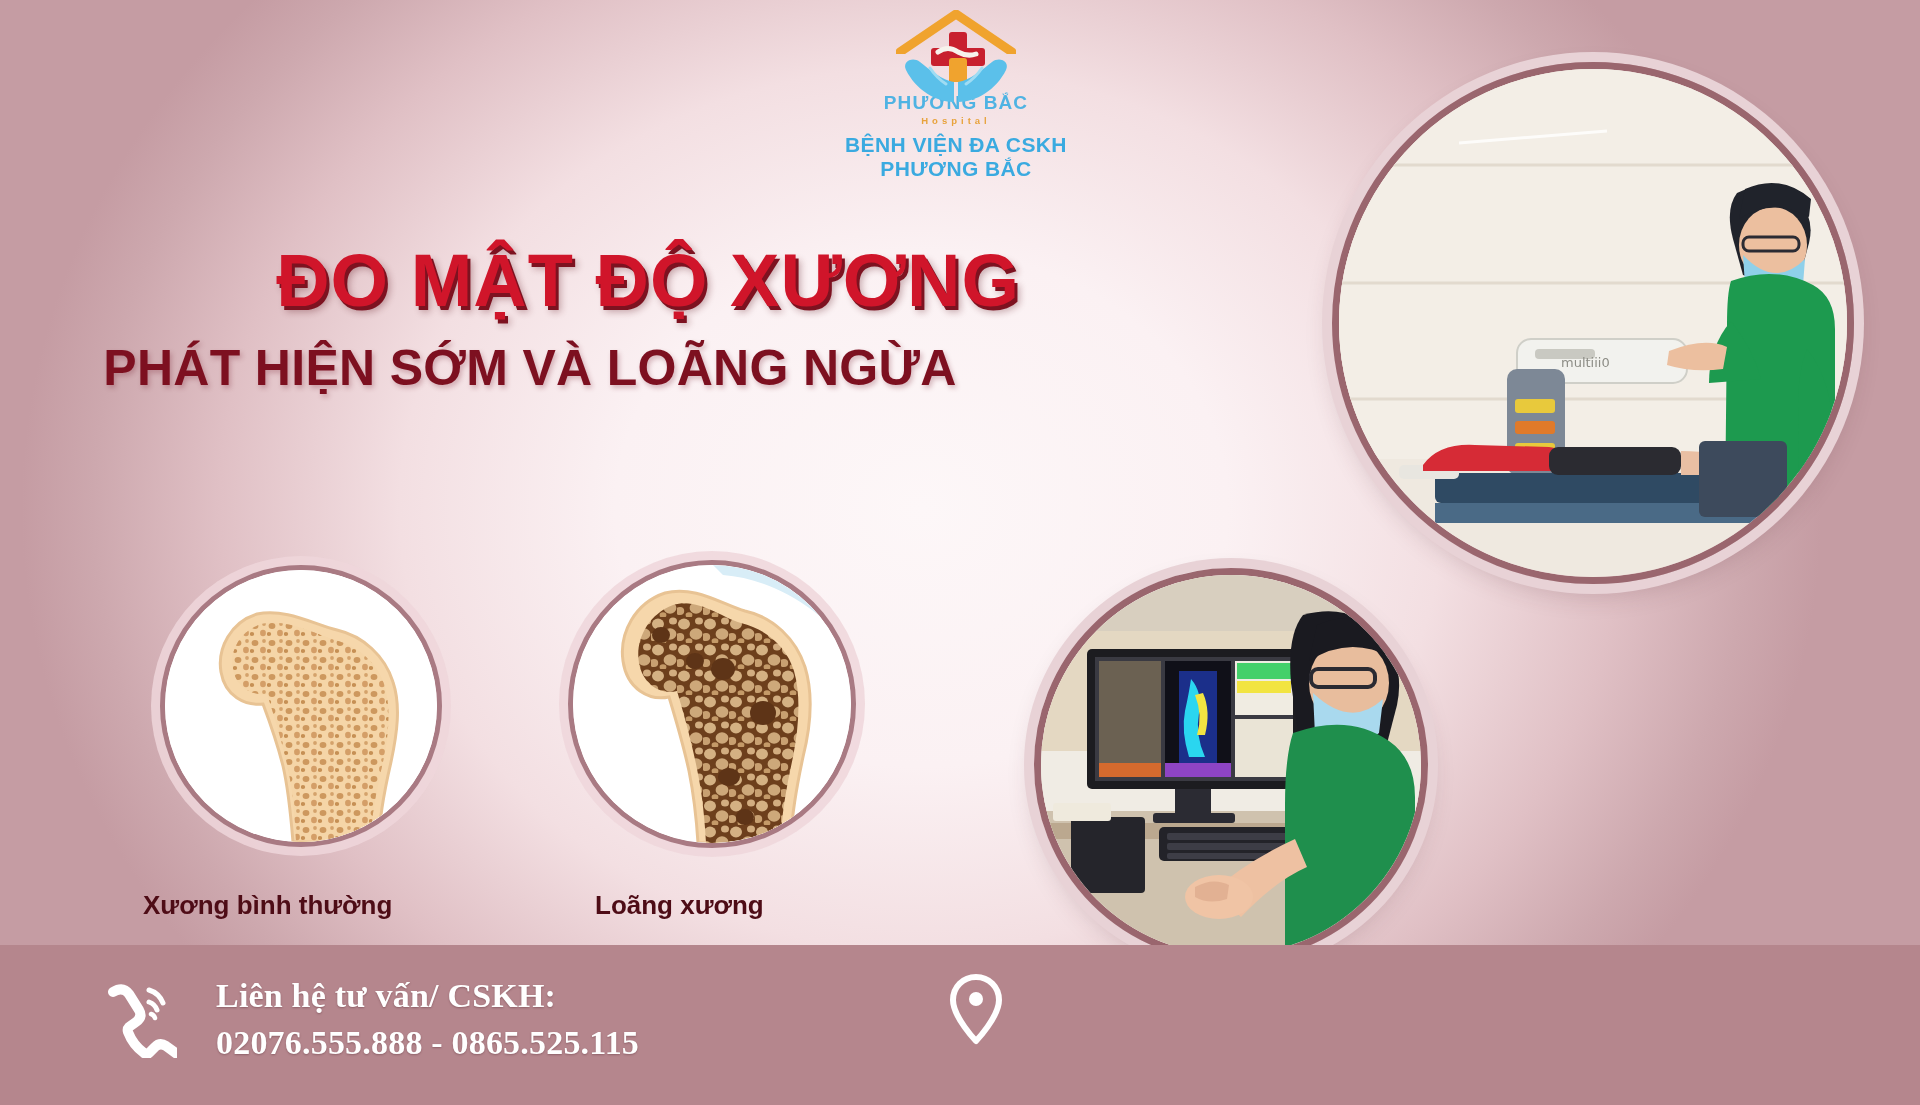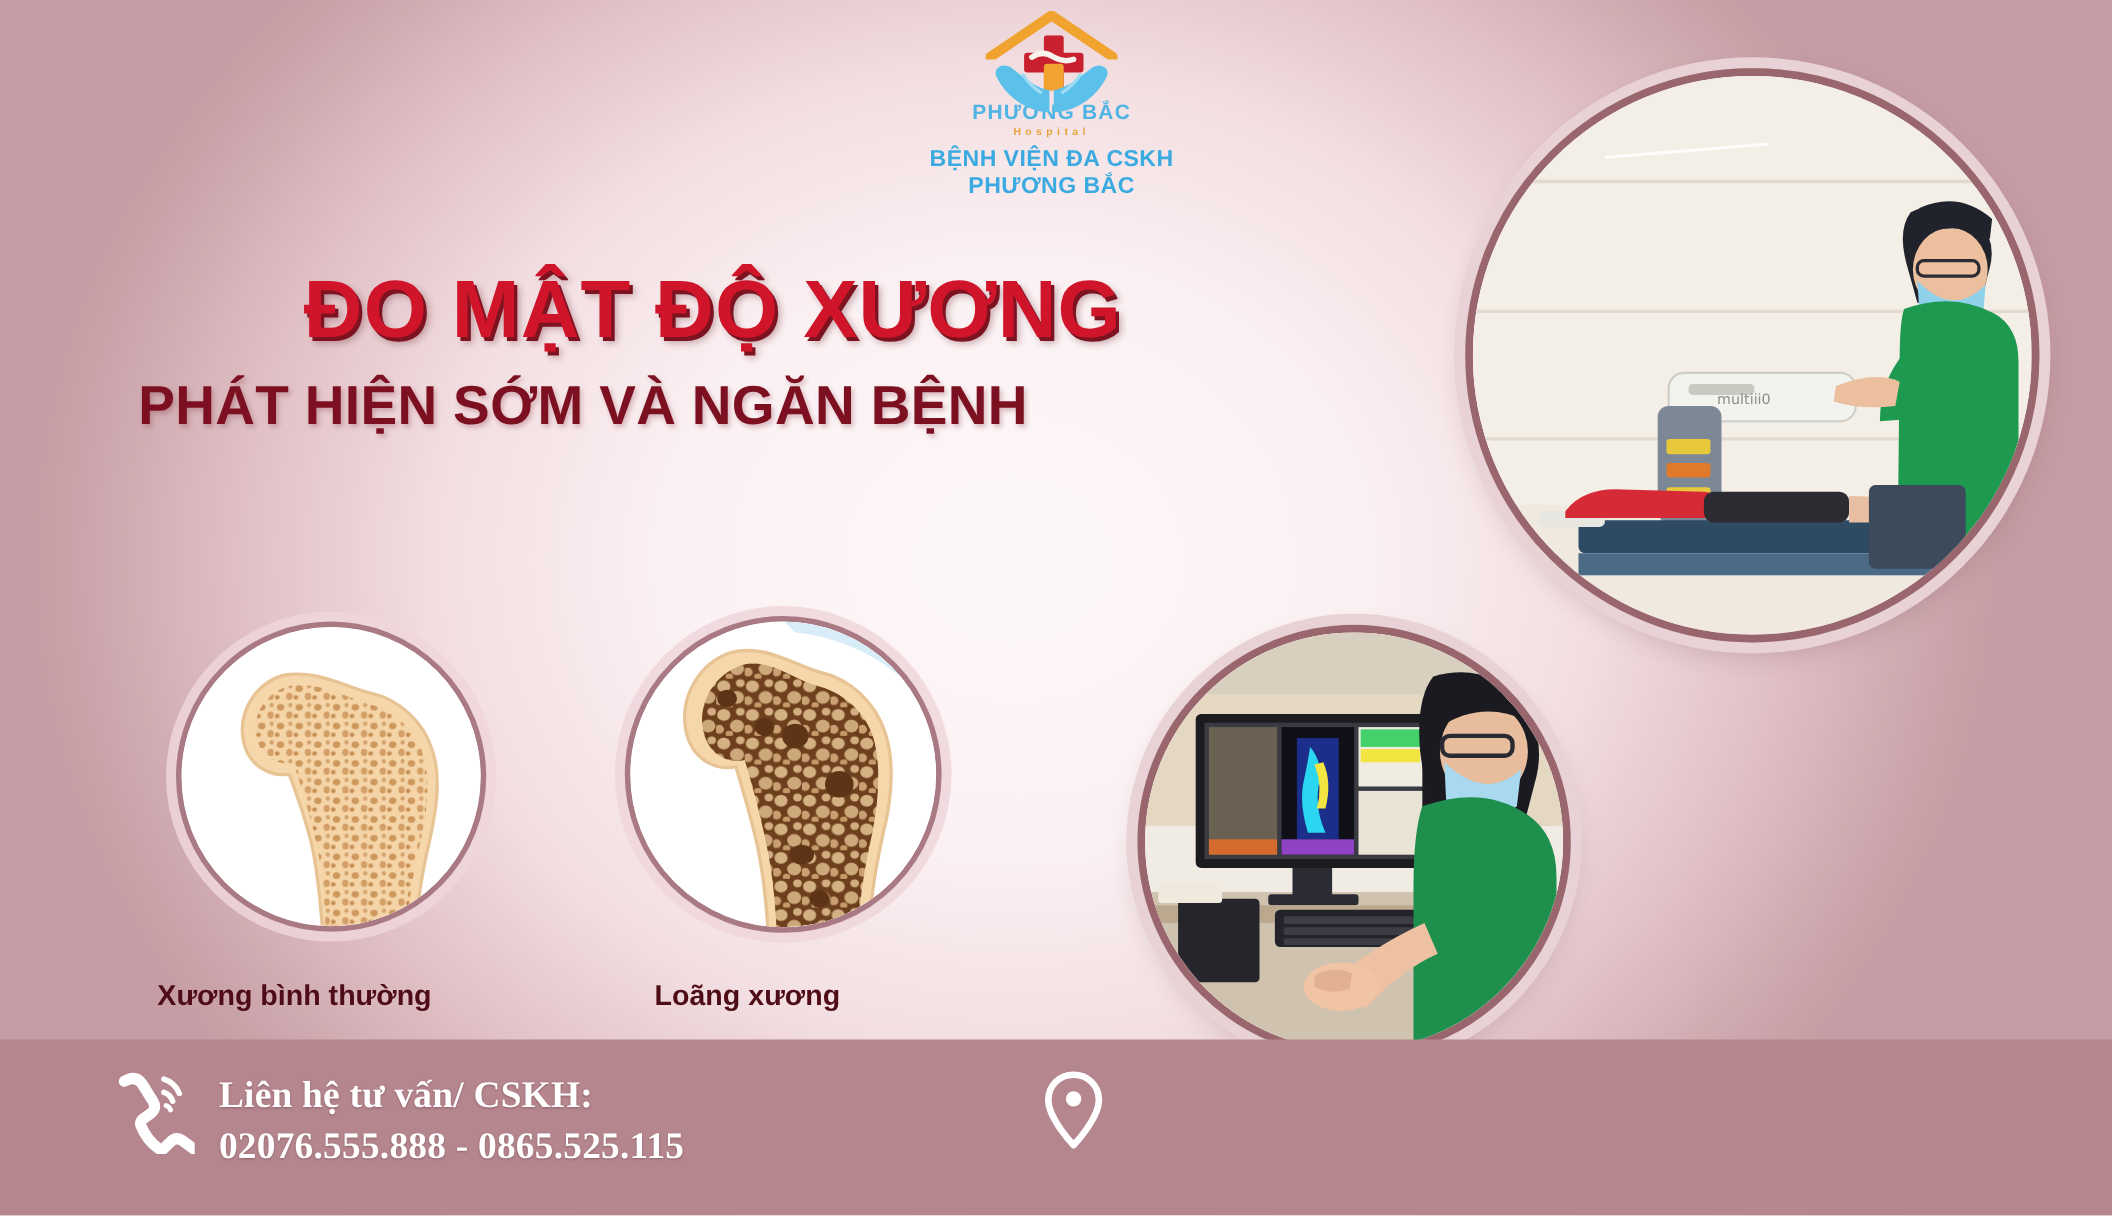--- a/index.html
+++ b/index.html
@@ -78,21 +78,21 @@
     box-shadow:0 0 0 10px #e8d2d6, 0 10px 26px rgba(80,40,48,.22);
   }
   #photo-scanner{left:1332px;top:62px;width:508px;height:508px;}
   #photo-workstation{left:1034px;top:568px;width:380px;height:380px;}
   .ph{position:absolute;left:0;top:0;width:100%;height:100%;}
   
   #footer{
     position:absolute;left:0;bottom:0;width:1920px;height:160px;
     background:#b5868d;
   }
-  .foot-item{position:absolute;display:flex;align-items:flex-start;}
+  .foot-item{position:absolute;display:flex;align-items:center;gap:17px;}
   #foot-phone{left:105px;top:28px;}
   #foot-addr{left:945px;top:26px;}
   .foot-icon{flex:0 0 auto;margin-right:22px;}
   .foot-text{
     color:#ffffff;font-family:"Liberation Serif", serif;
     font-size:34px;font-weight:bold;line-height:1.38;letter-spacing:.2px;
     text-shadow:0 1px 2px rgba(70,30,36,.35);
   }
   .foot-text .l2{display:block;}
 </style>
@@ -122,21 +122,21 @@
     <div class="logo-name">PHƯƠNG BẮC</div>
     <div class="logo-sub">Hospital</div>
     <div class="logo-org">
       <div>BỆNH VIỆN ĐA CSKH</div>
       <div>PHƯƠNG BẮC</div>
     </div>
   </div>
 
   <div id="headline">ĐO MẬT ĐỘ XƯƠNG</div>
   <div id="subline">
-    <div>PHÁT HIỆN SỚM VÀ NGĂN BỆNH</div>
+    <div>PHÁT HIỆN SỚM VÀ LOÃNG NGỪA</div>
   </div>
 
   <div class="bone-circle" id="bone-normal">
     <svg class="bone-svg" viewBox="0 0 272 272">
       <defs>
         <clipPath id="clipNormal">
             <circle cx="136" cy="136" r="136"></circle>
           </clipPath>
         <pattern id="poresNormal" width="17" height="17" patternUnits="userSpaceOnUse">
           <ellipse cx="5" cy="5" rx="3.4" ry="3" fill="#bb7b3c"></ellipse>

